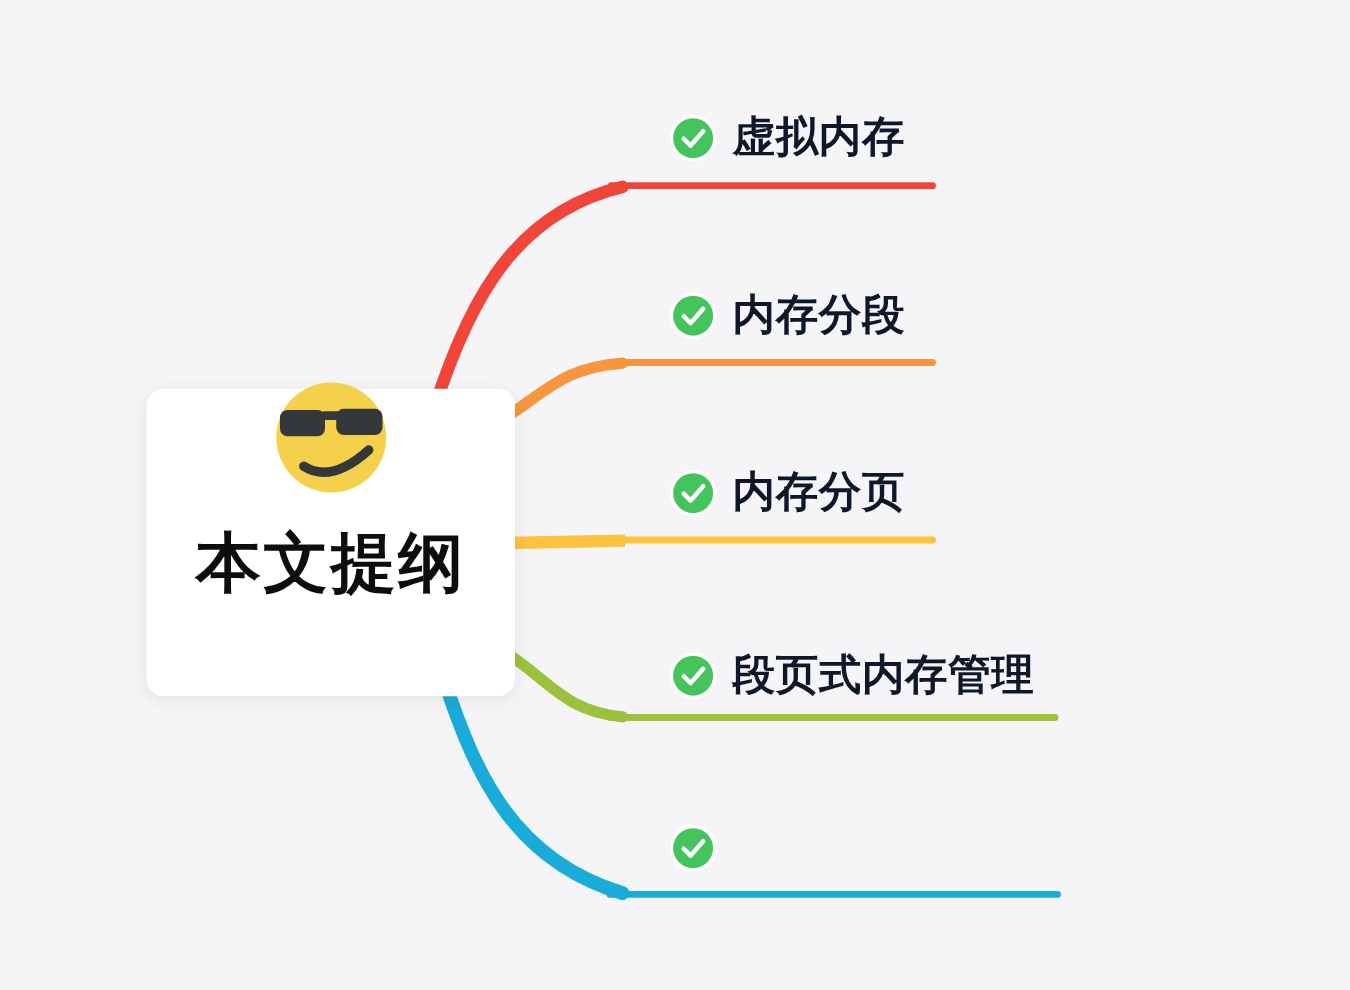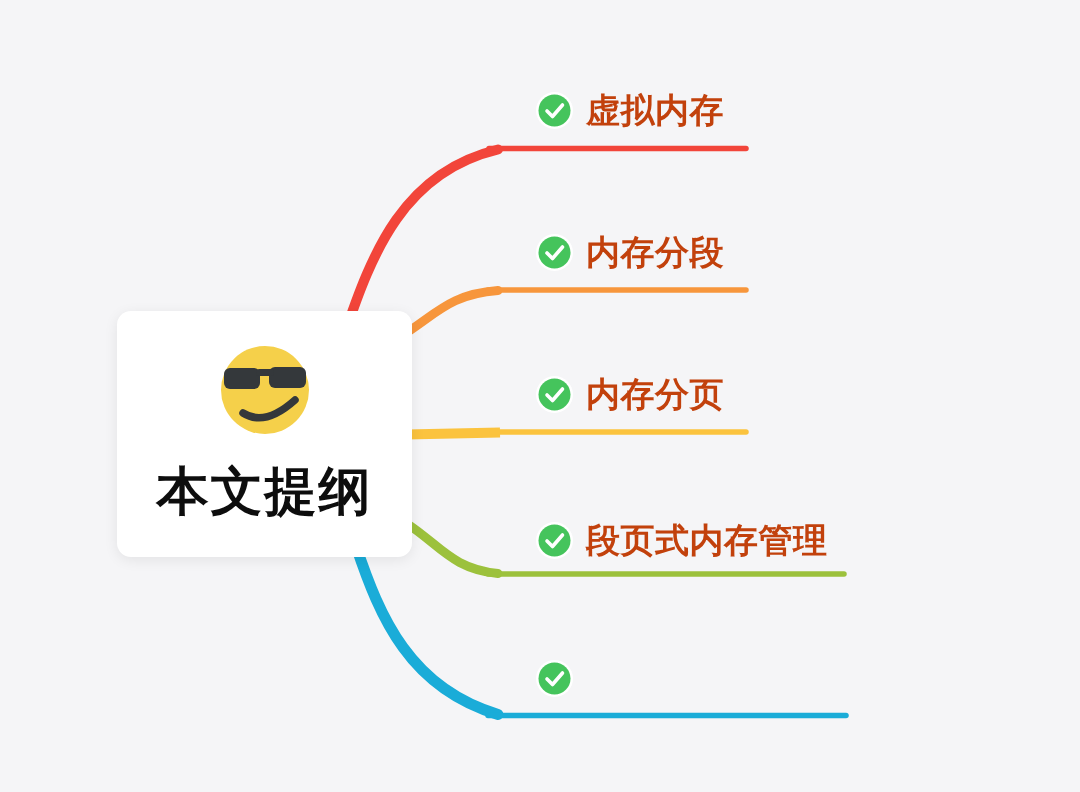--- a/index.html
+++ b/index.html
@@ -25,21 +25,20 @@
     top: 311px;
     width: 295px;
     height: 246px;
     background: #ffffff;
     border-radius: 14px;
     box-shadow: 0 3px 14px rgba(0,0,0,0.08);
     z-index: 2;
     display: flex;
     flex-direction: column;
     align-items: center;
-    justify-content: center;
     gap: 30px;
   }
   .central-card .emoji-wrap {
     width: 90px;
     height: 90px;
     margin-top: -6px;
   }
   .central-title {
     font-size: 52px;
     font-weight: 800;
@@ -57,21 +56,21 @@
     left: 536px;
   }
   .branch-label .check-wrap {
     width: 37px;
     height: 37px;
     flex: 0 0 auto;
   }
   .branch-label .label-text {
     font-size: 34px;
     font-weight: 700;
-    color: #c2410c;
+    color: #0f172a;
     line-height: 42px;
     white-space: nowrap;
     letter-spacing: 0.5px;
   }
   .row-0 { top: 89px; }
   .row-1 { top: 231px; }
   .row-2 { top: 373px; }
   .row-3 { top: 519px; }
   .row-4 { top: 657px; }
 </style>

